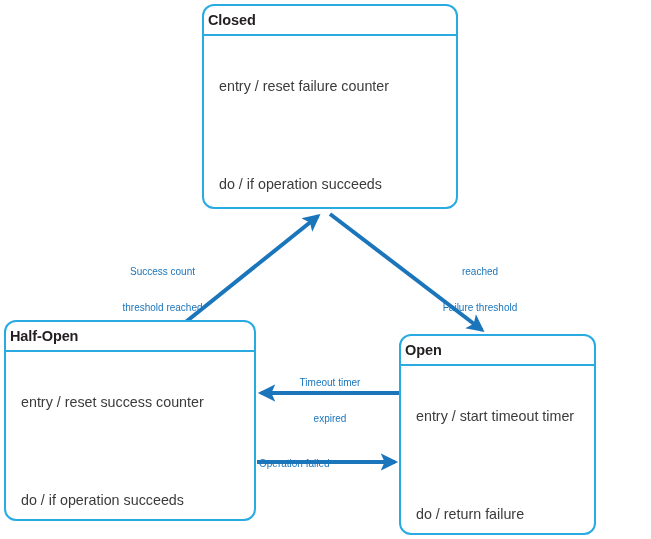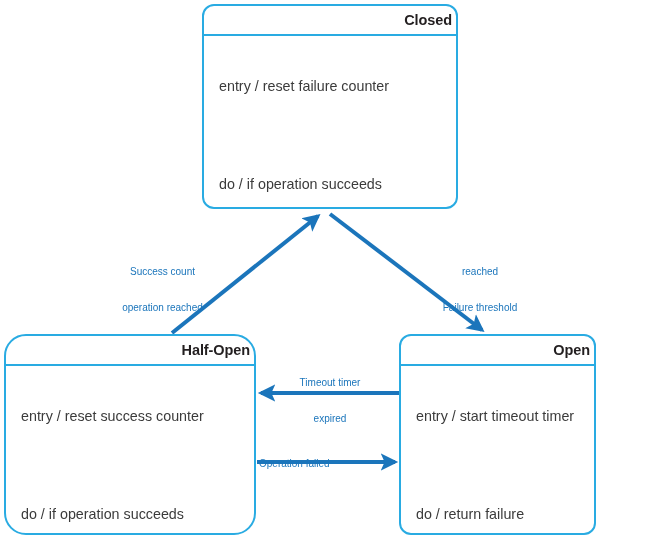--- a/index.html
+++ b/index.html
@@ -27,21 +27,21 @@
   .state-box {
     position: absolute;
     box-sizing: border-box;
     background: #ffffff;
     border: 2px solid #29ABE2;
     border-radius: 12px;
     overflow: hidden;
     z-index: 3;
   }
   .state-title {
-    text-align: right;
+    text-align: left;
     font-weight: bold;
     font-size: 14.5px;
     color: #231f20;
     padding: 6px 4px 6px 4px;
     border-bottom: 2px solid #29ABE2;
     letter-spacing: -0.1px;
   }
   .state-body {
     padding: 9px 0 0 0;
     font-size: 14.3px;
@@ -56,22 +56,22 @@
   .state-body .spacer {
     height: 14px;
   }
 
   
   #box-closed {
     left: 202px;  top: 4px;
     width: 256px; height: 205px;
   }
   #box-halfopen {
-    left: 4px;    top: 334px;
-    width: 252px; height: 201px; border-radius: 22px;
+    left: 4px;    top: 320px;
+    width: 252px; height: 201px;
   }
   #box-open {
     left: 399px;  top: 334px;
     width: 197px; height: 201px;
   }
 
   
   .trans-label {
     position: absolute;
     color: #1b75bb;
@@ -157,21 +157,21 @@
     <div class="line">entry / start timeout timer</div>
     <div class="spacer"></div>
     <div class="line">do / return failure</div>
     
     
   </div>
 </div>
 
 <div class="trans-label" id="label-success">
   <div>Success count</div>
-  <div>operation reached</div>
+  <div>threshold reached</div>
 </div>
 
 <div class="trans-label" id="label-failure">
   <div>reached</div>
   <div>Failure threshold</div>
 </div>
 
 <div class="trans-label" id="label-timeout">
   <div>Timeout timer</div>
   <div>expired</div>

